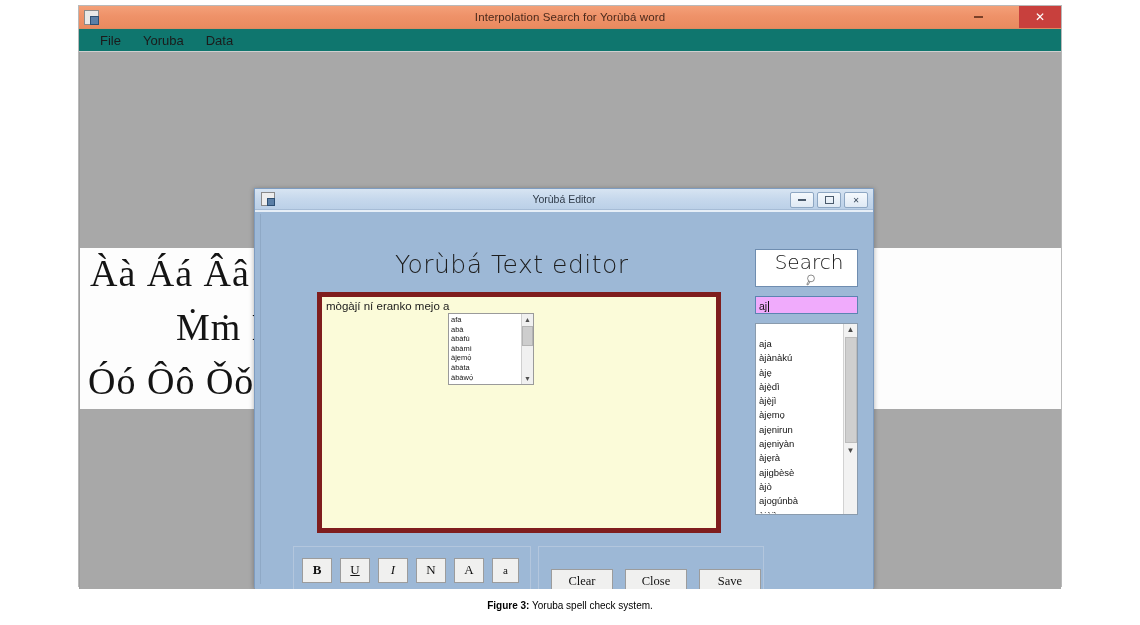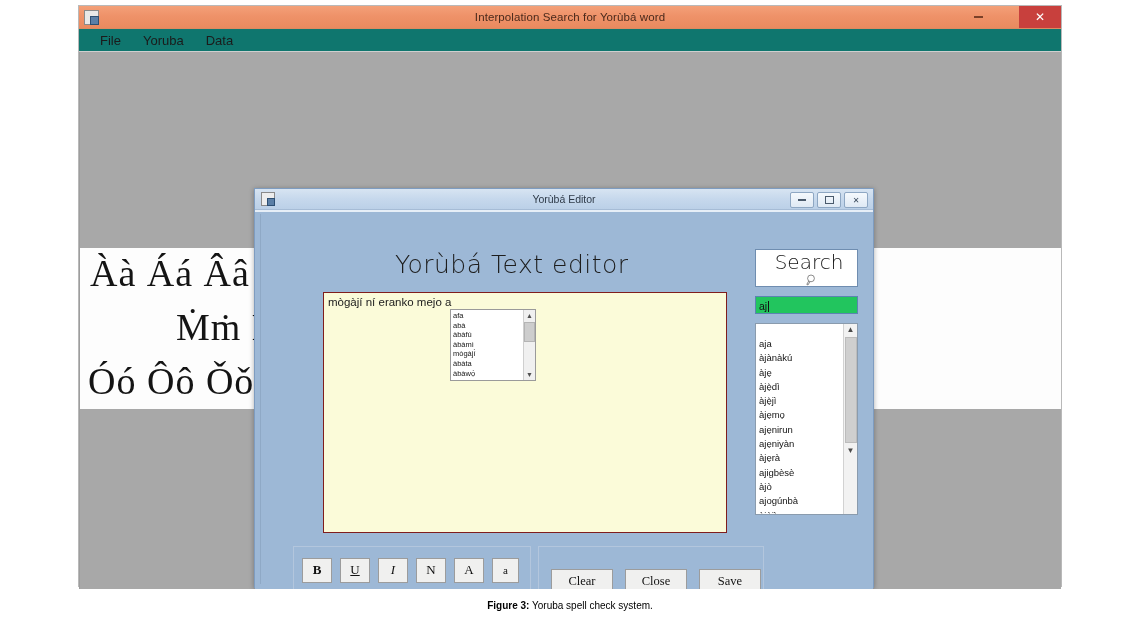--- a/index.html
+++ b/index.html
@@ -144,24 +144,24 @@
 
   .editor-heading {
     position: absolute; left: 140px; top: 38px;
     font-size: 25px; color: #1d1d1d;
     font-family: "DejaVu Sans", sans-serif;
     font-weight: 300; letter-spacing: .5px;
   }
 
   
   .doc-area {
-    position: absolute; left: 68px; top: 80px;
+    position: absolute; left: 62px; top: 80px;
     width: 404px; height: 241px;
     background: #fbfbd9;
-    border: 1px solid #7f1d1d;
+    border: 5px solid #7f1d1d;
     box-sizing: border-box;
     overflow: hidden;
   }
   .doc-text {
     position: absolute; left: 4px; top: 3px;
     font-size: 11.5px; color: #1a1a1a;
     font-family: "Liberation Sans", sans-serif;
     white-space: nowrap;
   }
 
@@ -196,21 +196,21 @@
   }
   .search-label {
     font-size: 20px; color: #141414;
     font-family: "DejaVu Sans", sans-serif; font-weight: 300;
   }
   .search-glass { margin-left: 4px; display: block; }
 
   .search-input {
     position: absolute; left: 500px; top: 84px;
     width: 103px; height: 18px;
-    background: #22c55e; border: 1px solid #5b84b1;
+    background: #f0abfc; border: 1px solid #5b84b1;
     box-sizing: border-box;
     font-size: 10.5px; color: #111; padding: 2px 12px 0 3px;
     display: flex; align-items: center;
   }
   .caret {
     display: inline-block; width: 1px; height: 11px;
     background: #111; margin-left: 1px;
   }
 
   .results-list {
@@ -336,21 +336,21 @@
 
           <div class="doc-area">
             <div class="doc-text">mògàjí ní eranko mejo a</div>
 
             <div class="suggest-list">
               <div class="suggest-items">
                 <div>afa</div>
                 <div>abà</div>
                 <div>àbàfú</div>
                 <div>àbàmì</div>
-                <div>mògàjí̀</div>
+                <div>àjẹmọ̀</div>
                 <div>àbàta</div>
                 <div>àbàwọ́</div>
               </div>
               <div class="mini-scrollbar">
                 <div class="mini-arrow">▲</div>
                 <div class="mini-thumb"></div>
                 <div class="mini-arrow">▼</div>
               </div>
             </div>
           </div>

